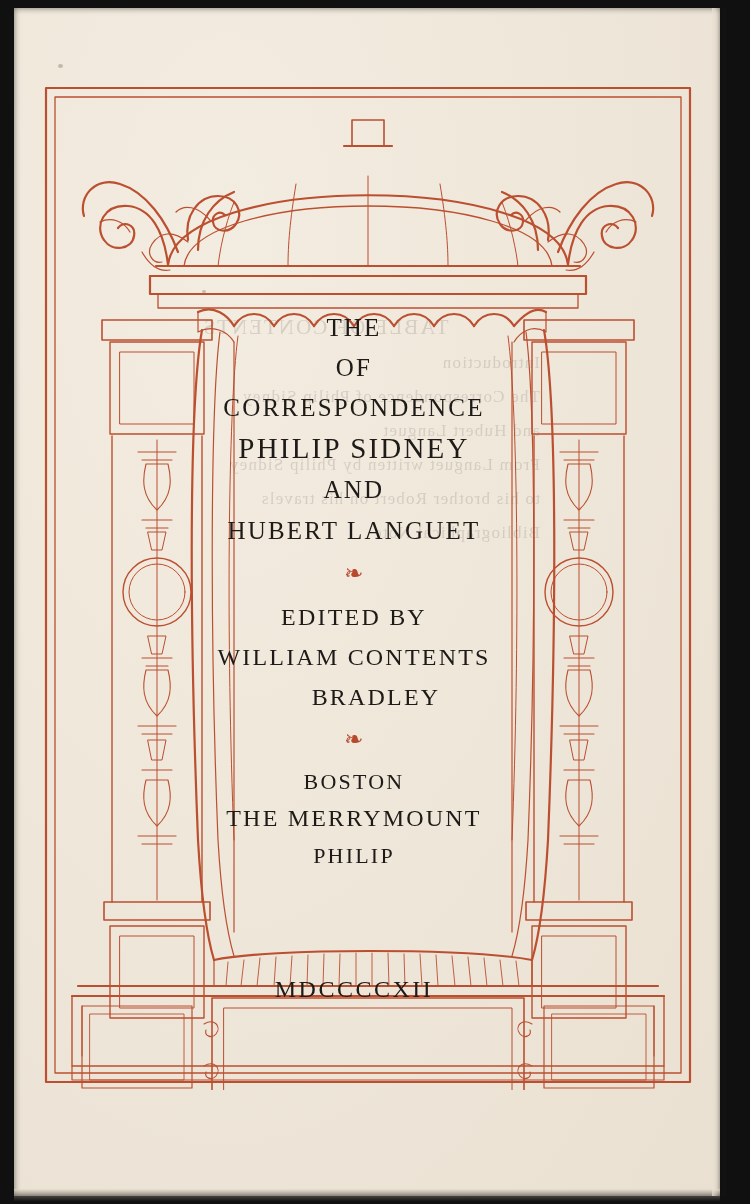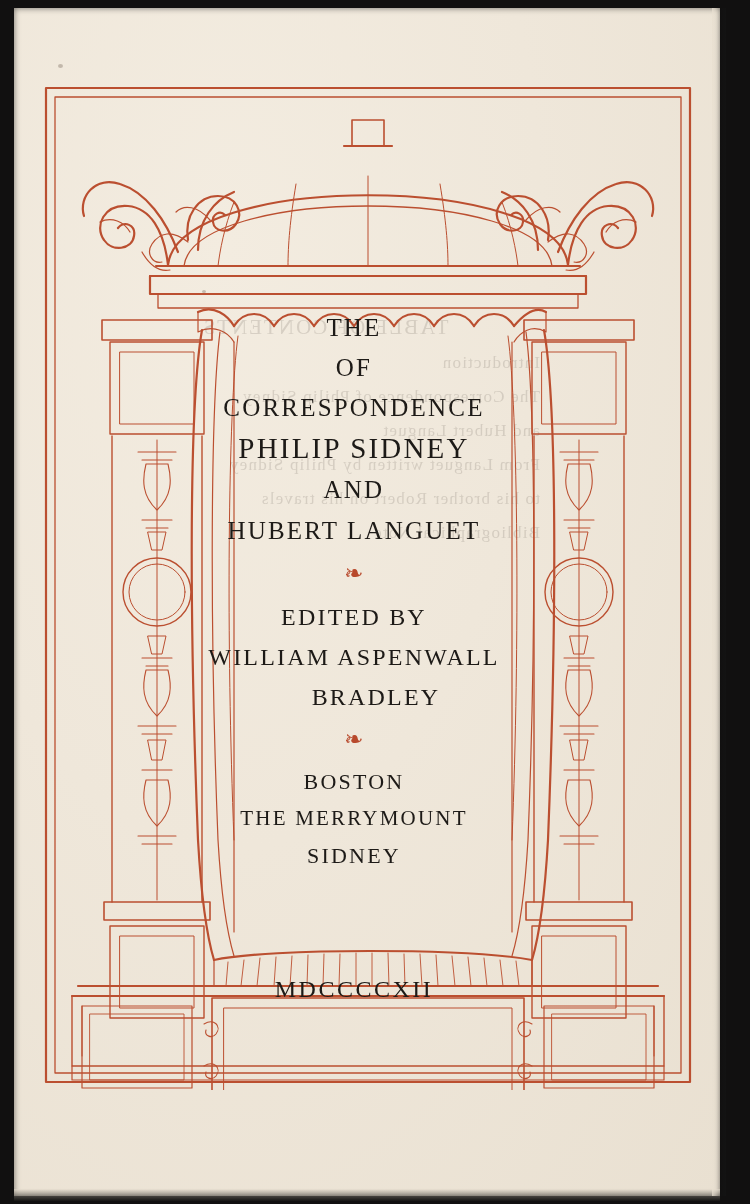--- a/index.html
+++ b/index.html
@@ -113,21 +113,21 @@
     font-size: 23px;
     line-height: 46px;
     letter-spacing: 0;
   }
 
   .t-editedby { font-size: 24px; line-height: 40px; letter-spacing: 2.2px; }
   .t-william  { font-size: 24px; line-height: 40px; letter-spacing: 2.2px; }
   .t-bradley  { font-size: 24px; line-height: 40px; letter-spacing: 2.2px; padding-left: 44px; }
 
   .t-boston   { font-size: 22px; line-height: 37px; letter-spacing: 2.2px; }
-  .t-press1   { font-size: 21px; line-height: 37px; letter-spacing: 2.2px; }
+  .t-press1   { font-size: 24px; line-height: 37px; letter-spacing: 2.2px; }
   .t-press2   { font-size: 22px; line-height: 37px; letter-spacing: 2.2px; }
 
   .dateblock {
     position: absolute;
     left: 205px;
     top: 968px;
     width: 270px;
     text-align: center;
     font-size: 24px;
     letter-spacing: 2.5px;
@@ -321,26 +321,26 @@
       <div class="tline t-the">THE</div>
       <div class="tline t-of">OF</div>
       <div class="tline t-corr">CORRESPONDENCE</div>
       <div class="tline t-philip">PHILIP SIDNEY</div>
       <div class="tline t-and">AND</div>
       <div class="tline t-hubert">HUBERT LANGUET</div>
 
       <div class="ornament">❧</div>
 
       <div class="tline t-editedby">EDITED BY</div>
-      <div class="tline t-william">WILLIAM ASPENWALL</div>
+      <div class="tline t-william">WILLIAM CONTENTS</div>
       <div class="tline t-bradley">BRADLEY</div>
 
       <div class="ornament">❧</div>
 
       <div class="tline t-boston">BOSTON</div>
       <div class="tline t-press1">THE MERRYMOUNT</div>
-      <div class="tline t-press2">SIDNEY</div>
+      <div class="tline t-press2">PHILIP</div>
     </div>
 
     <div class="dateblock">MDCCCCXII</div>
 
   </div>
 </div>
 
 </body></html>

